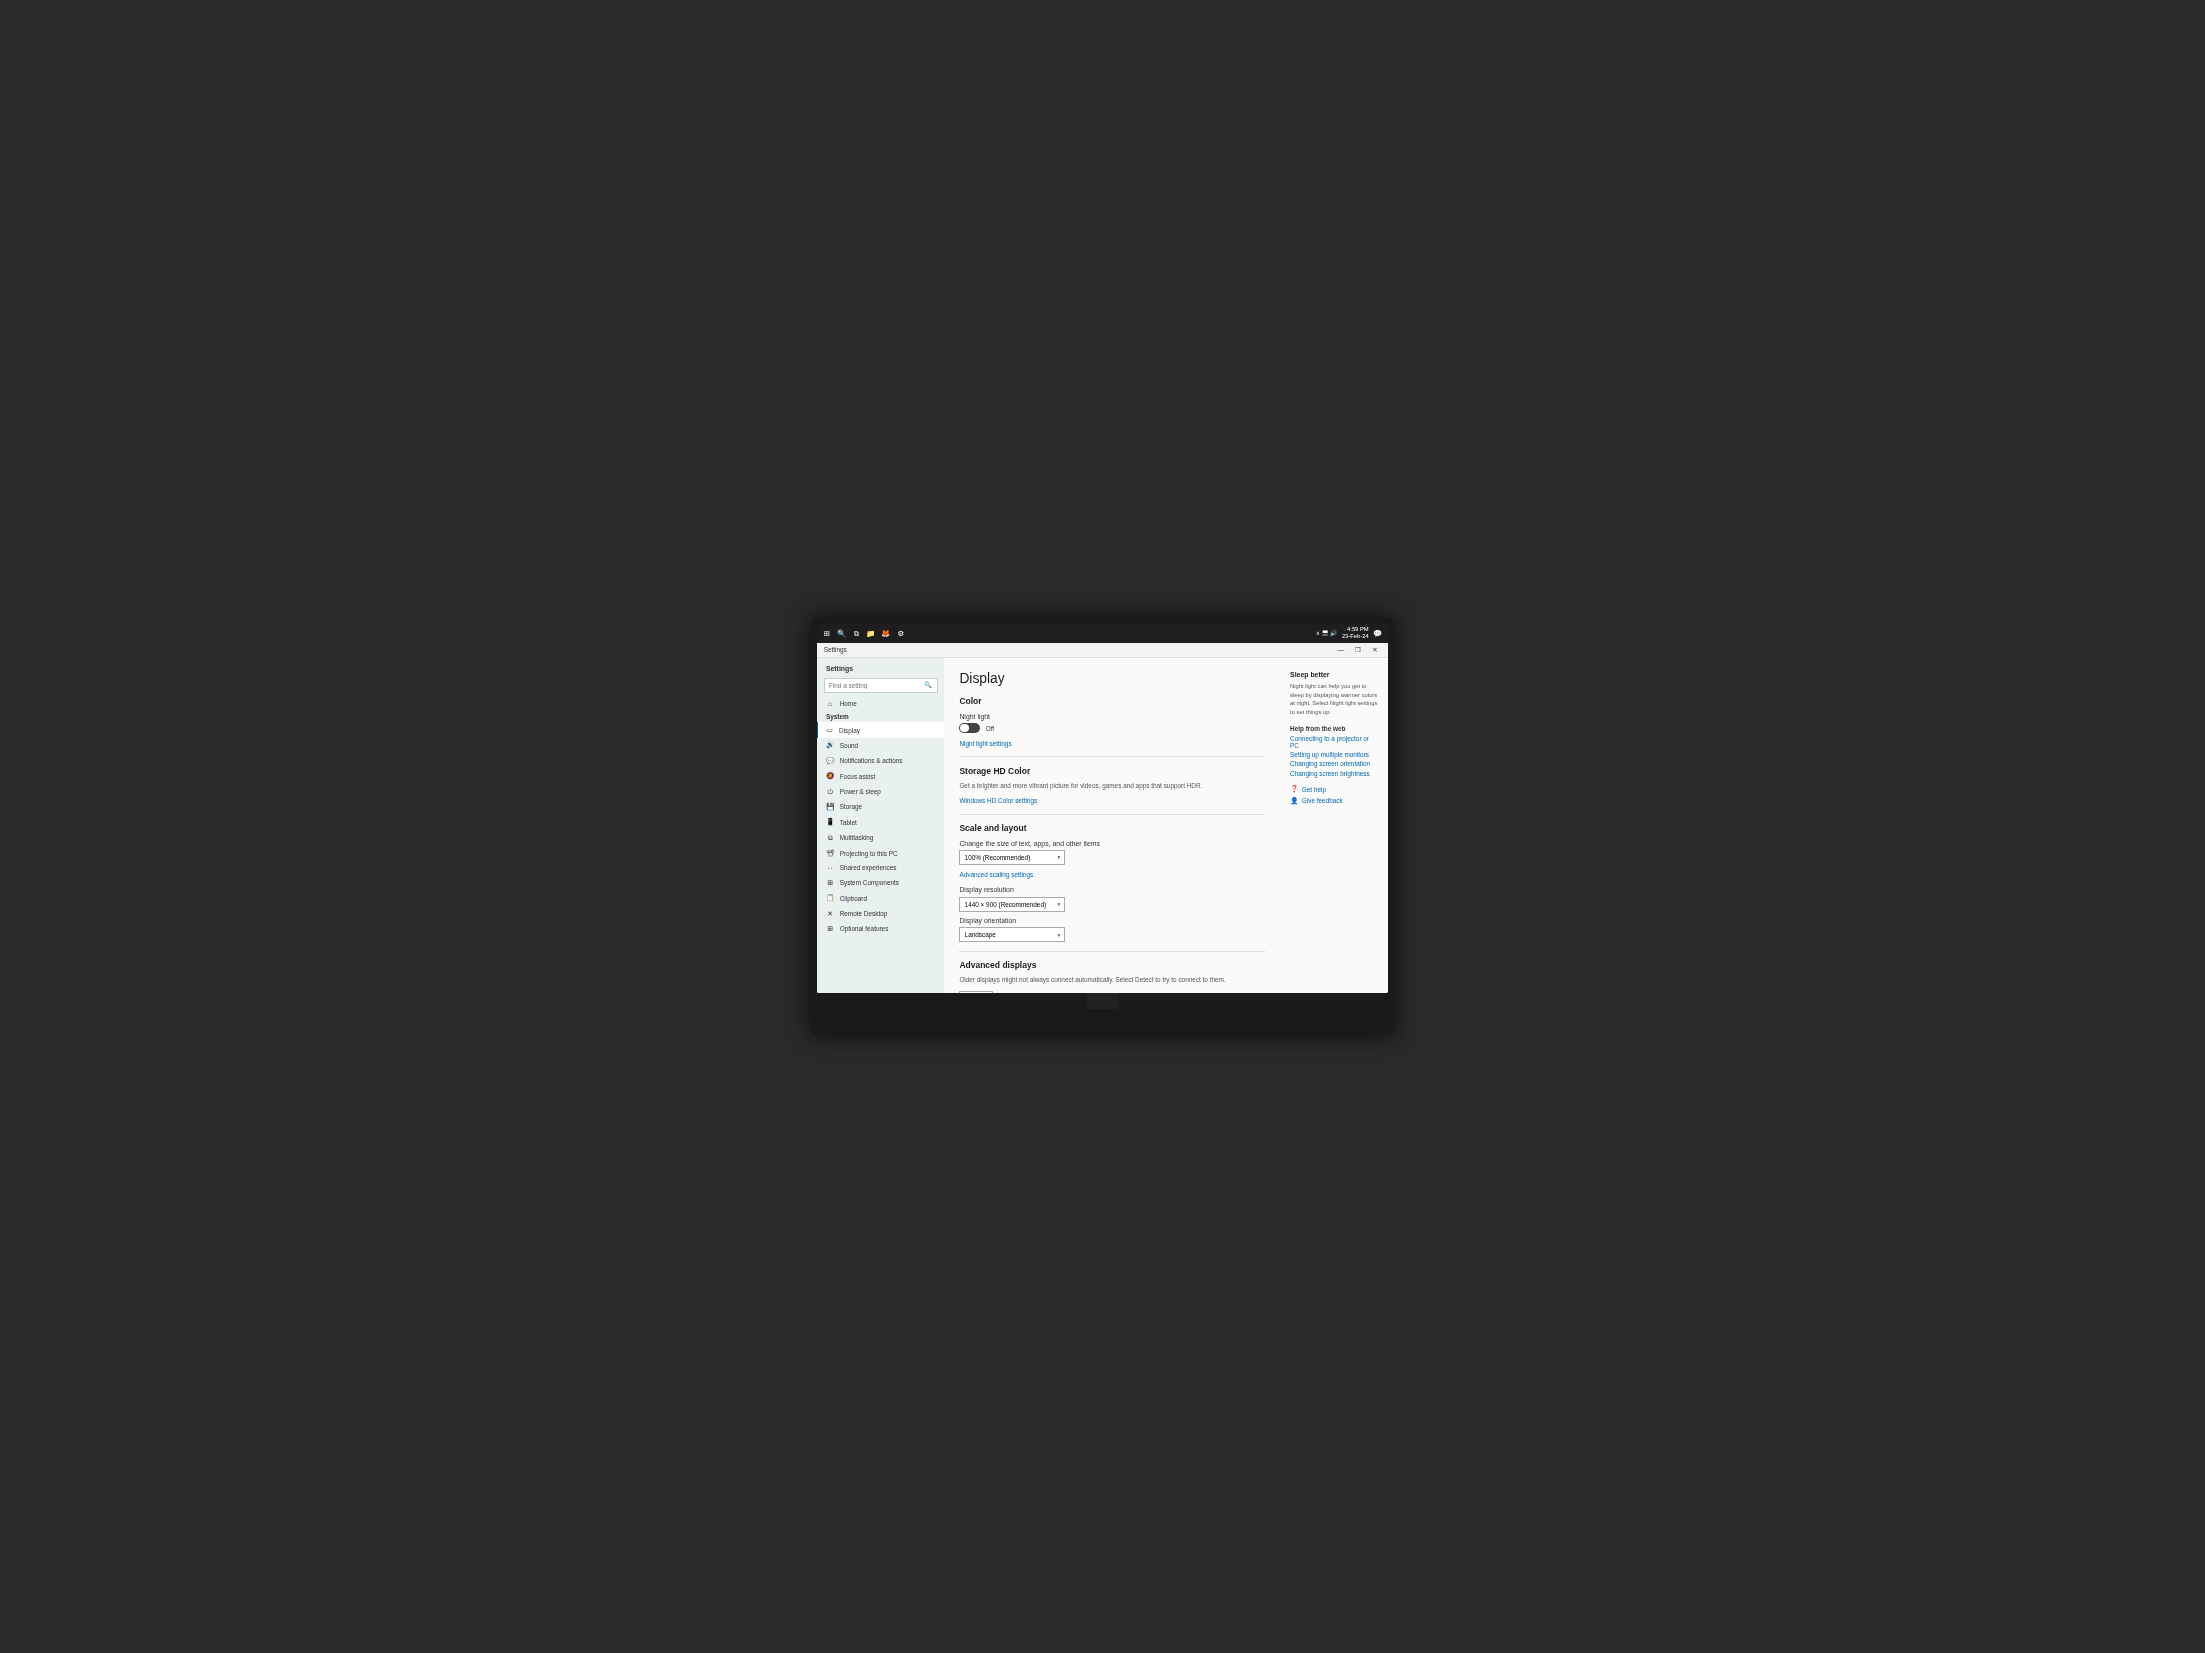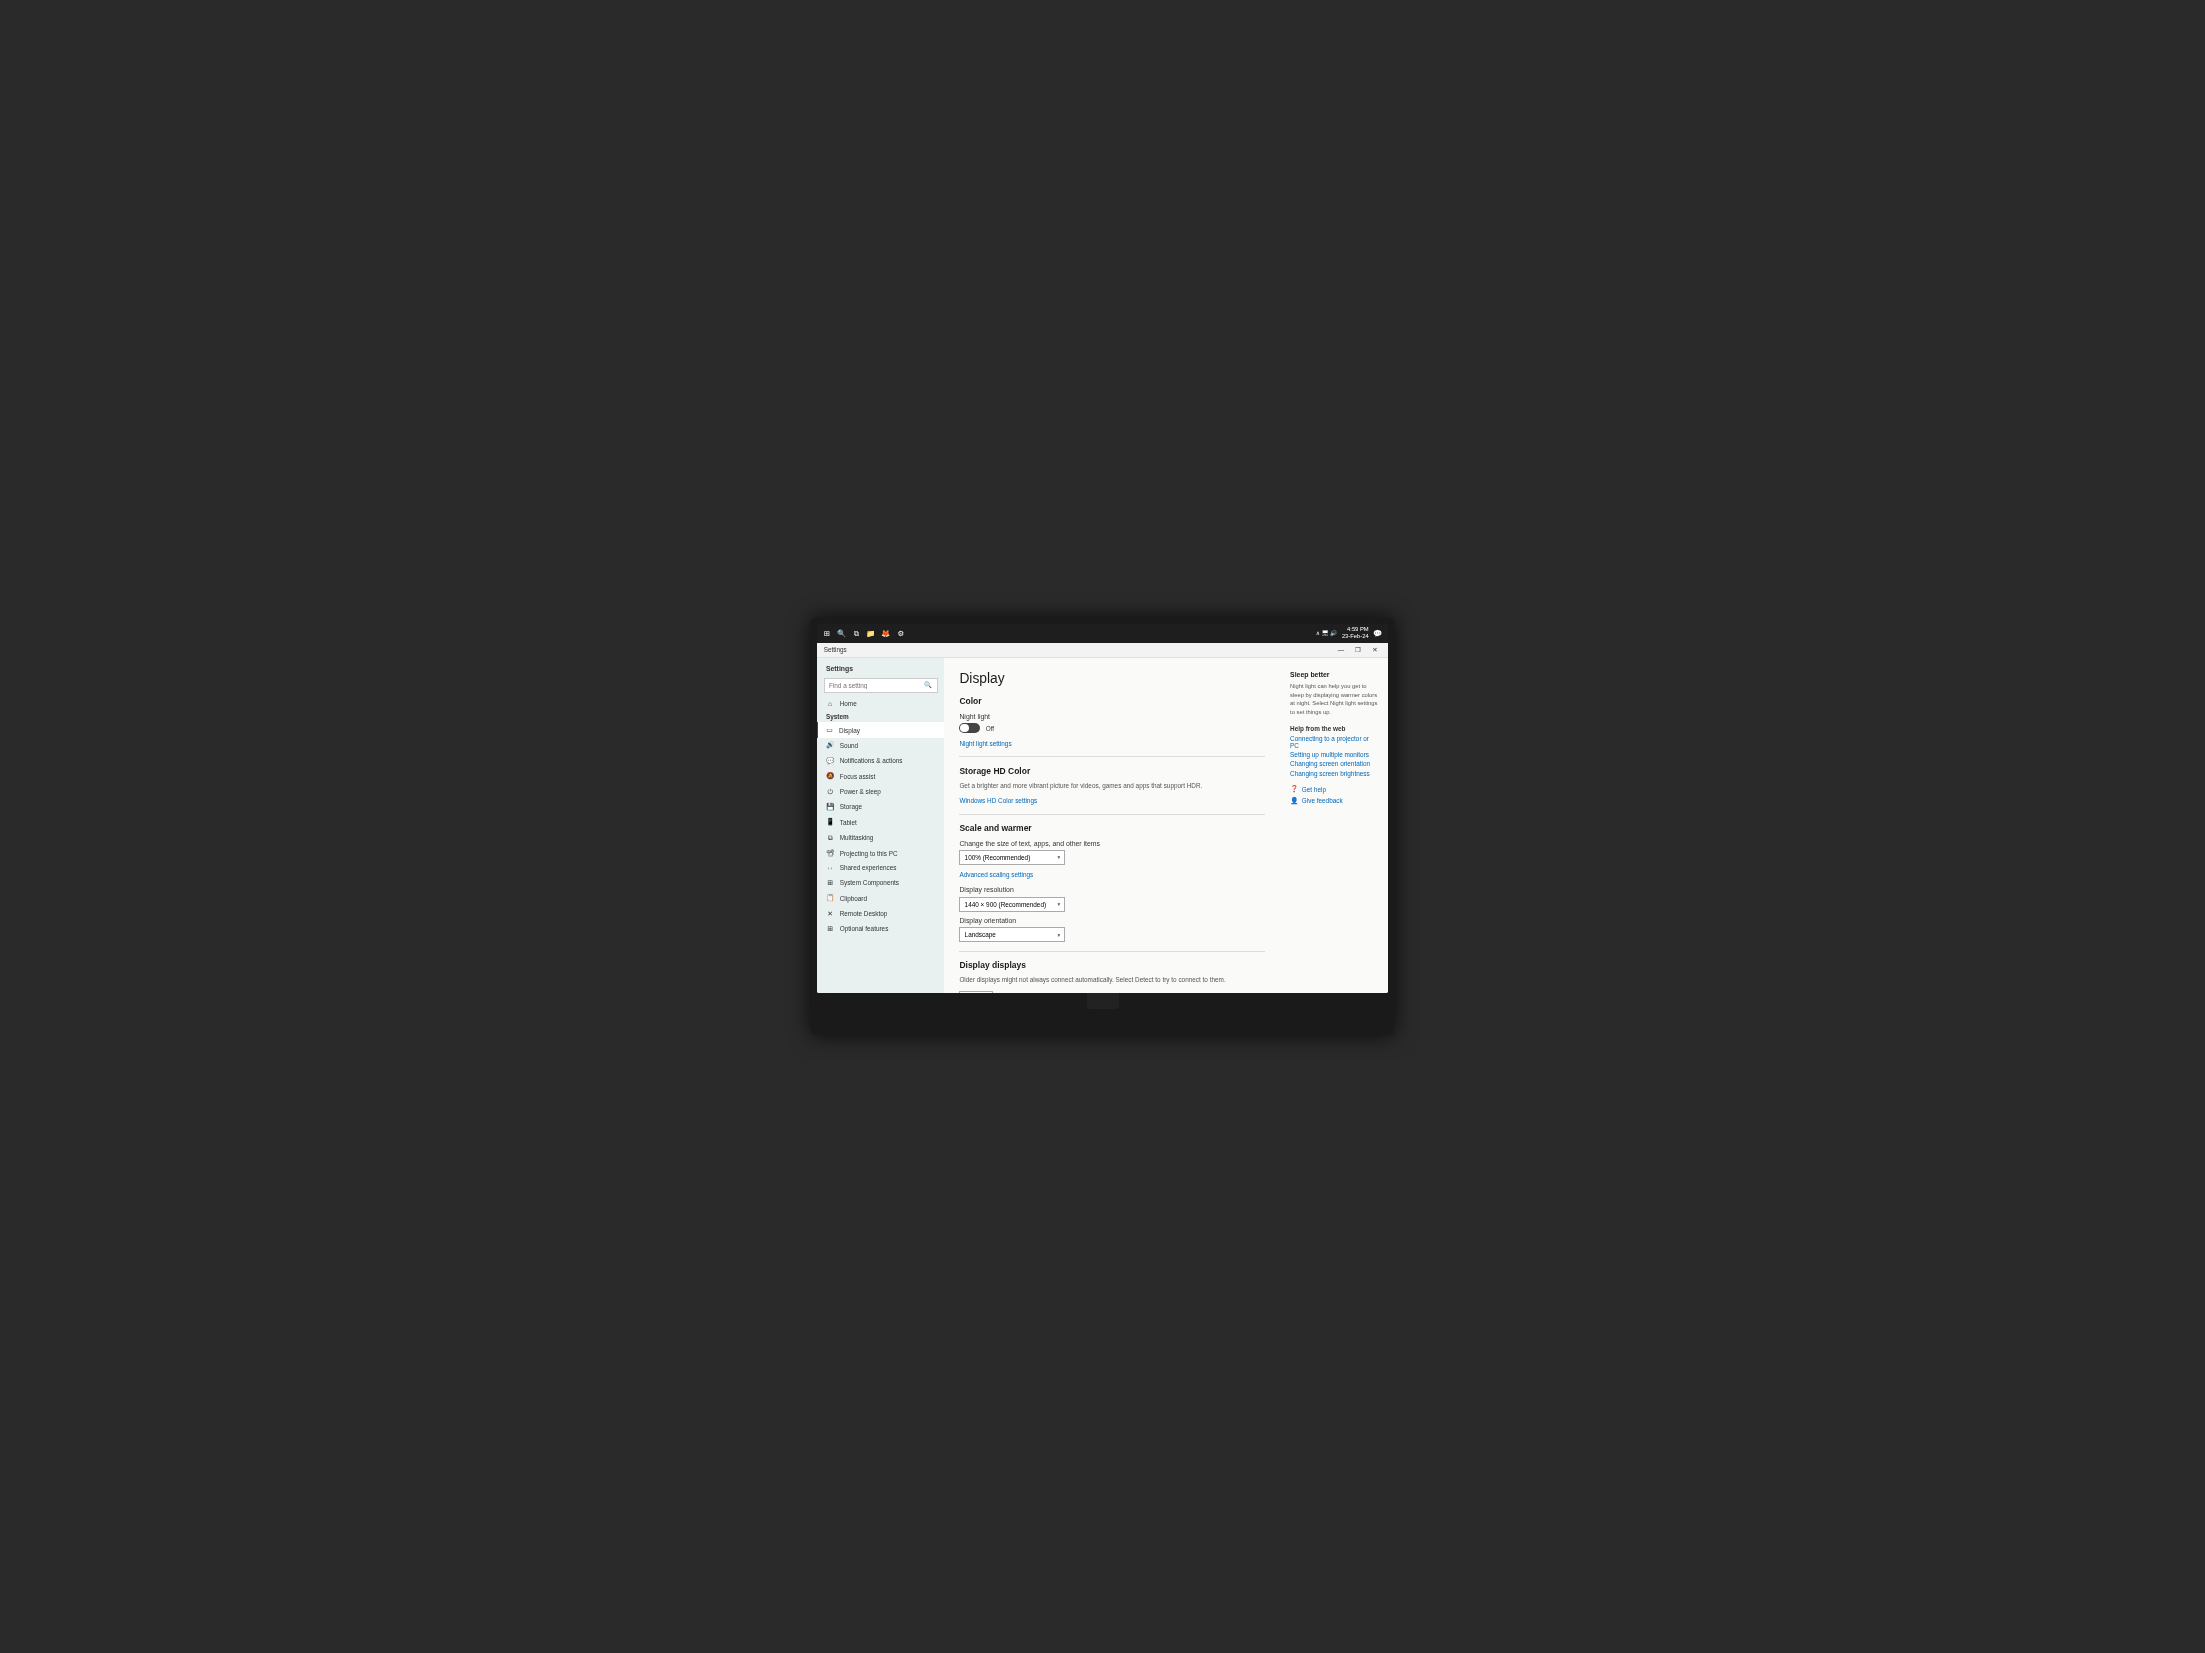--- a/index.html
+++ b/index.html
@@ -478,21 +478,21 @@
             <hr class="section-divider">
 
             
             <div class="section-title">Storage HD Color</div>
             <div class="hd-color-desc">Get a brighter and more vibrant picture for videos, games and apps that support HDR.</div>
             <a class="link-blue">Windows HD Color settings</a>
 
             <hr class="section-divider">
 
             
-            <div class="section-title">Scale and warmer</div>
+            <div class="section-title">Scale and layout</div>
             <div class="setting-label">Change the size of text, apps, and other items</div>
             <div class="dropdown-select">
               <span>100% (Recommended)</span>
               <span class="dropdown-arrow">▾</span>
             </div>
             <a class="advanced-link">Advanced scaling settings</a>
 
             <div class="setting-label">Display resolution</div>
             <div class="dropdown-select">
               <span>1440 × 900 (Recommended)</span>
@@ -501,21 +501,21 @@
 
             <div class="setting-label" style="margin-top:5.3px;">Display orientation</div>
             <div class="dropdown-select">
               <span>Landscape</span>
               <span class="dropdown-arrow">▾</span>
             </div>
 
             <hr class="section-divider">
 
             
-            <div class="section-title">Display displays</div>
+            <div class="section-title">Advanced displays</div>
             <div class="multiple-displays-desc">Older displays might not always connect automatically. Select Detect to try to connect to them.</div>
             <button style="padding: 2.1px 6.4px; font-size: 6.4px; cursor:pointer; background:#fff; border:0.5px solid #aaa;">Detect</button>
 
           </div>
 
           <div class="right-panel">
             <div class="right-section-title">Sleep better</div>
             <div class="right-desc">Night light can help you get to sleep by displaying warmer colors at night. Select Night light settings to set things up.</div>
 
             <div class="right-section-subtitle">Help from the web</div>

